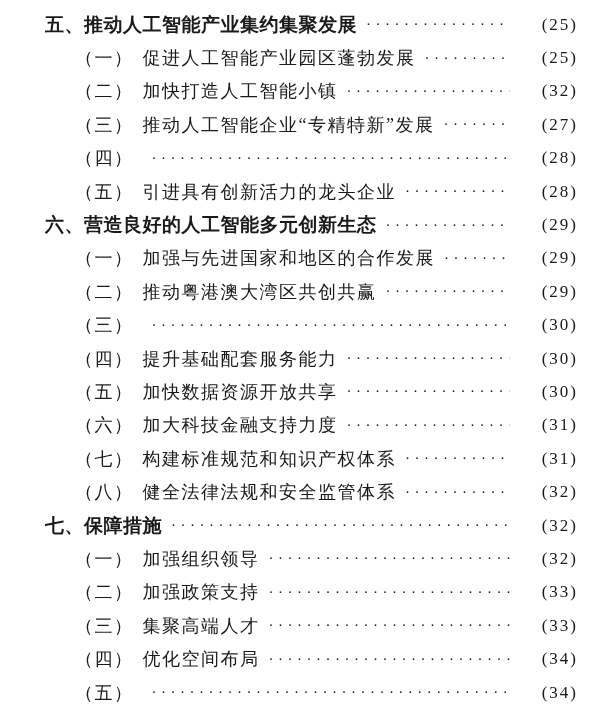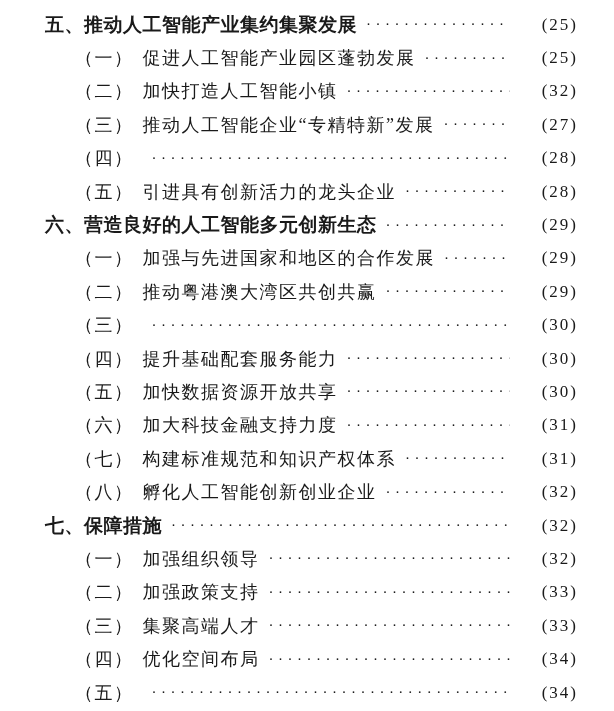--- a/index.html
+++ b/index.html
@@ -151,21 +151,21 @@
     <span class="page-no">(31)</span>
   </div>
       <div class="toc-row level-2">
     <span class="num">（七）</span>
     <span class="title">构建标准规范和知识产权体系</span>
     <span class="dots"></span>
     <span class="page-no">(31)</span>
   </div>
       <div class="toc-row level-2">
     <span class="num">（八）</span>
-    <span class="title">孵化人工智能创新创业企业</span>
+    <span class="title">健全法律法规和安全监管体系</span>
     <span class="dots"></span>
     <span class="page-no">(32)</span>
   </div>
       <div class="toc-row level-1">
     <span class="num">七、</span>
     <span class="title">保障措施</span>
     <span class="dots"></span>
     <span class="page-no">(32)</span>
   </div>
       <div class="toc-row level-2">

